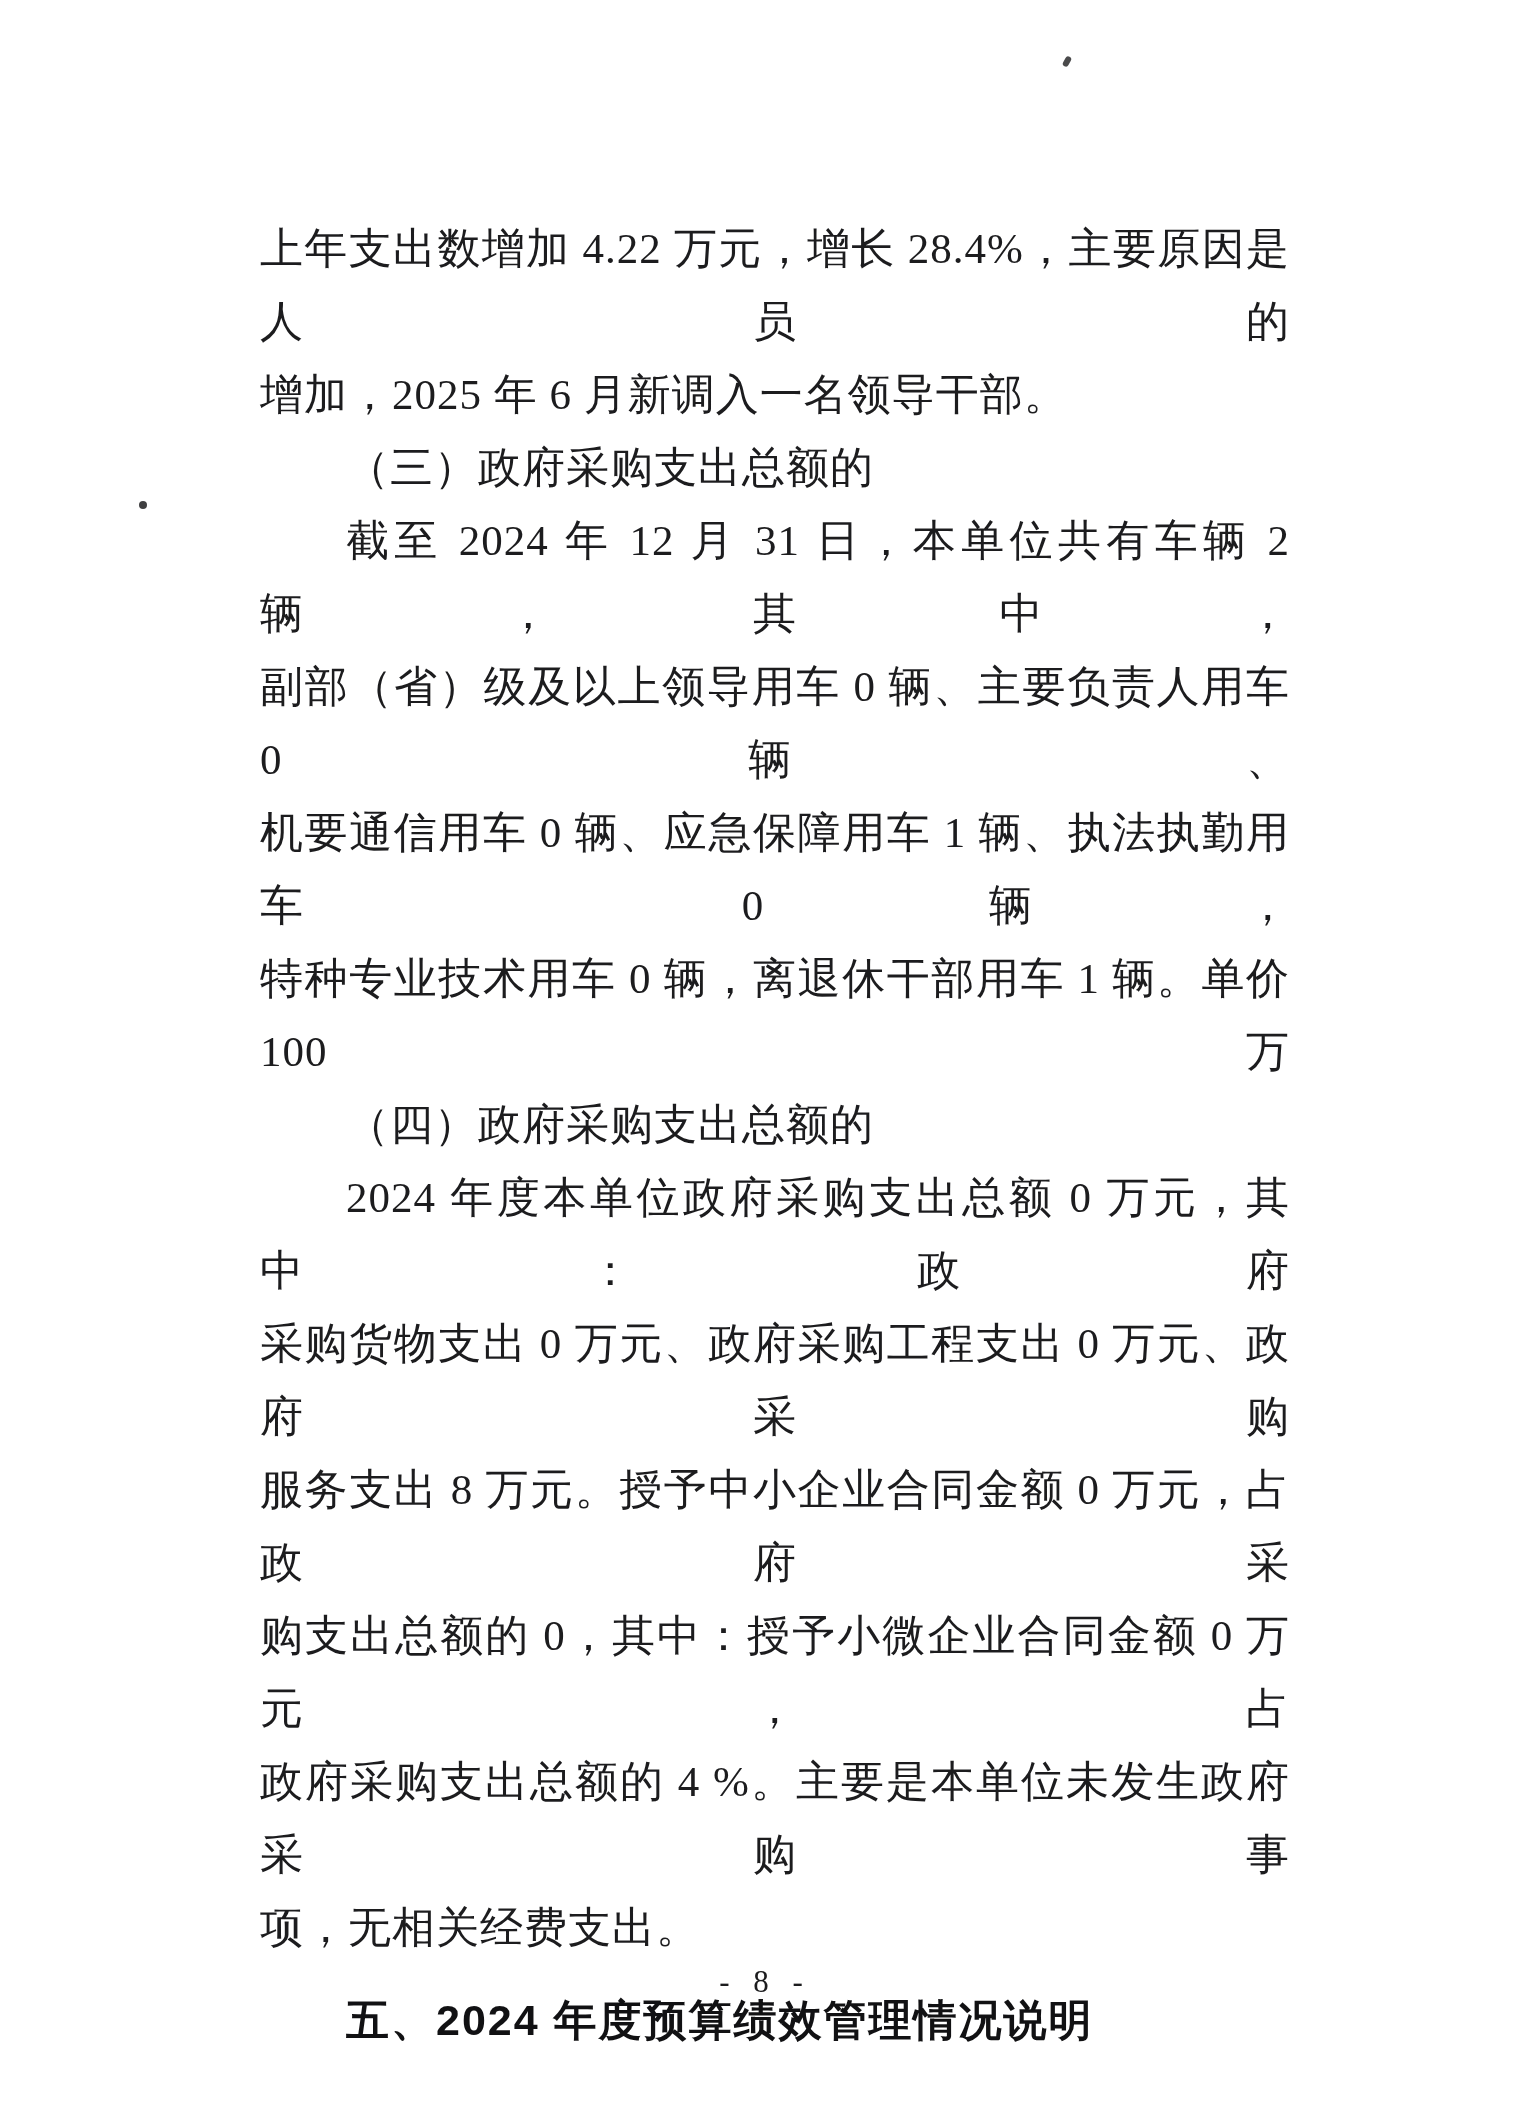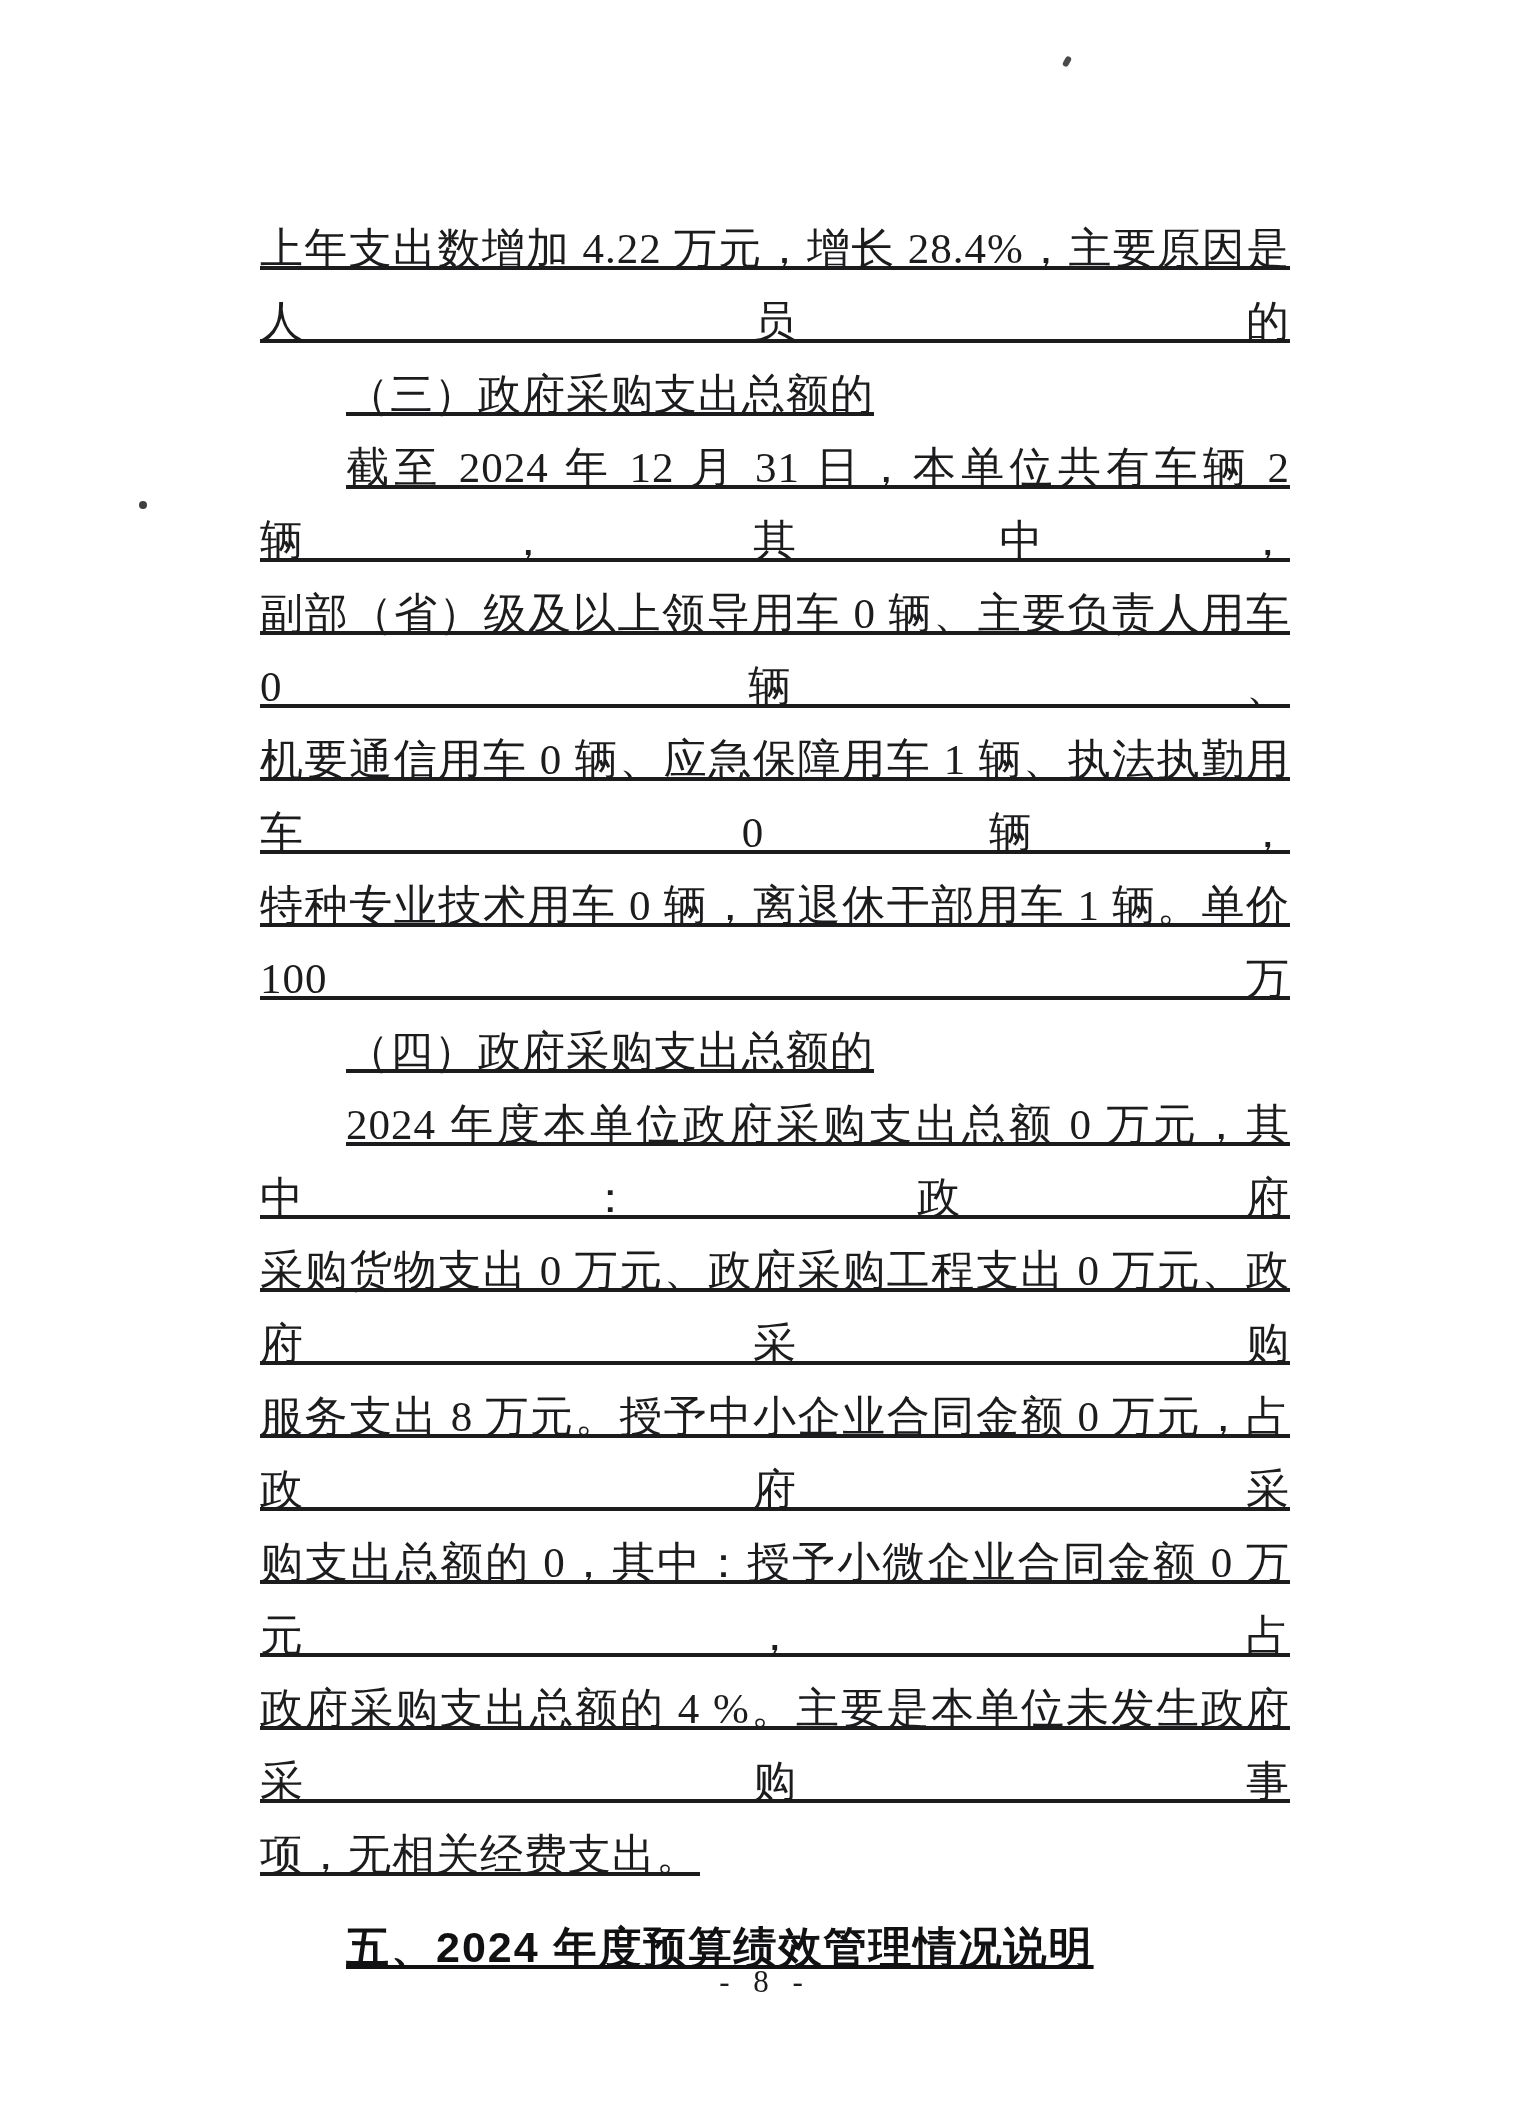--- a/index.html
+++ b/index.html
@@ -21,21 +21,20 @@
     position: absolute;
     left: 260px;
     top: 212px;
     width: 1030px;
   }
   .line {
     font-size: 43px;
     line-height: 73px;
     letter-spacing: 1px;
     white-space: nowrap;
-    text-decoration: underline;
   }
   .just {
     white-space: normal;
     text-align: justify;
     text-align-last: justify;
   }
   .ind {
     text-indent: 86px;
   }
   .heading {
@@ -82,20 +81,21 @@
 </style>
 </head>
 <body>
 
 <div class="page">
   <span class="speck speck1"></span>
   <span class="speck speck2"></span>
 
   <div class="content">
     <div class="line just">上年支出数增加 4.22 万元，增长 28.4%，主要原因是人员的</div>
+    <div class="line">增加，2025 年 6 月新调入一名领导干部。</div>
     <div class="line ind">（三）政府采购支出总额的</div>
     <div class="line ind just">截至 2024 年 12 月 31 日，本单位共有车辆 2 辆，其中，</div>
     <div class="line just">副部（省）级及以上领导用车 0 辆、主要负责人用车 0 辆、</div>
     <div class="line just">机要通信用车 0 辆、应急保障用车 1 辆、执法执勤用车 0 辆，</div>
     <div class="line just">特种专业技术用车 0 辆，离退休干部用车 1 辆。单价 100 万</div>
     <div class="line ind">（四）政府采购支出总额的</div>
     <div class="line ind just">2024 年度本单位政府采购支出总额 0 万元，其中：政府</div>
     <div class="line just">采购货物支出 0 万元、政府采购工程支出 0 万元、政府采购</div>
     <div class="line just">服务支出 8 万元。授予中小企业合同金额 0 万元，占政府采</div>
     <div class="line just">购支出总额的 0，其中：授予小微企业合同金额 0 万元，占</div>

